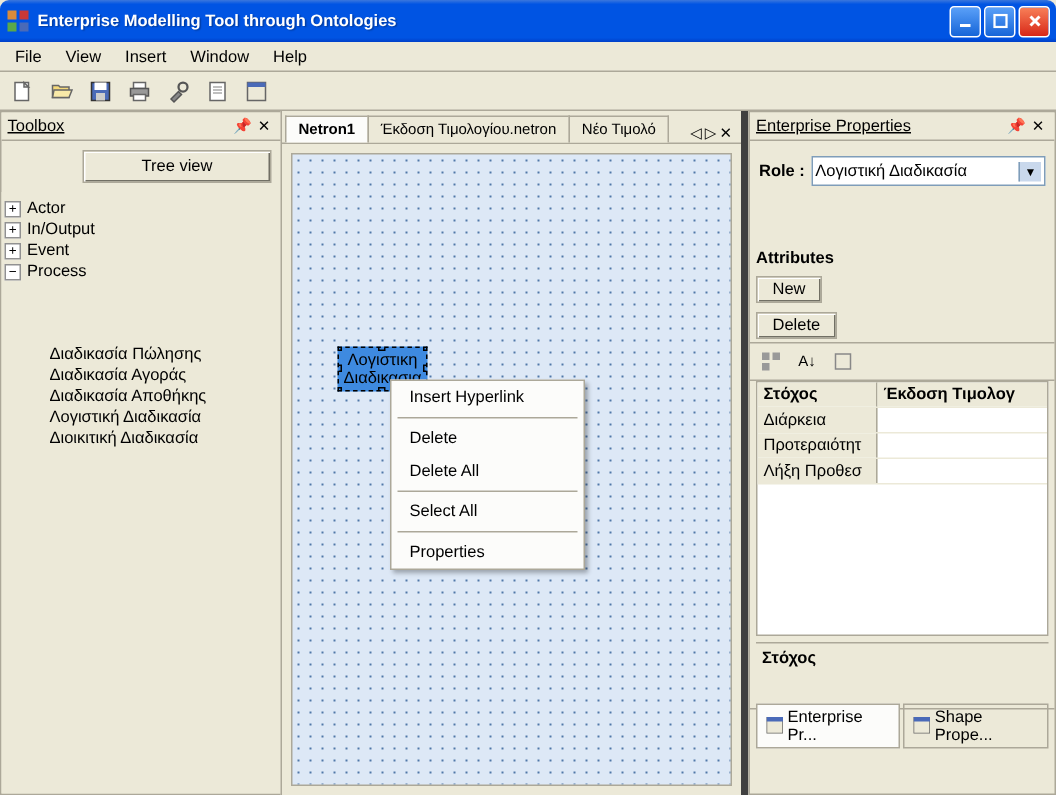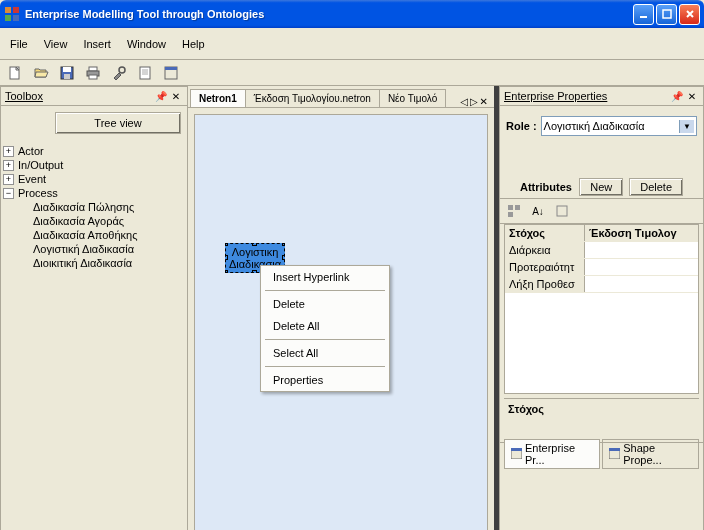--- a/index.html
+++ b/index.html
@@ -7,42 +7,42 @@
 
 .titlebar { height: 28px; background: linear-gradient(to bottom, #3b77dd, #0054e3 10%, #0054e3 90%, #003fc8); display: flex; align-items: center; padding: 0 4px; color: white; font-weight: bold; border-radius: 6px 6px 0 0; }
 .titlebar-icon { width: 16px; height: 16px; margin-right: 5px; display: inline-flex; }
 .titlebar-icon svg { width: 16px; height: 16px; }
 .titlebar-text { flex: 1; text-shadow: 1px 1px 1px rgba(0,0,0,0.3); }
 .win-buttons { display: flex; gap: 2px; }
 .win-btn { width: 21px; height: 21px; border-radius: 3px; border: 1px solid white; display: flex; align-items: center; justify-content: center; color: white; font-weight: bold; }
 .win-min, .win-max { background: linear-gradient(to bottom, #5aa0f8, #1665d8); }
 .win-close { background: linear-gradient(to bottom, #f88058, #d82818); }
 
-.menubar { height: 32px; background: #ece9d8; border-bottom: 1px solid #aca899; display: flex; align-items: center; padding: 0 2px; }
+.menubar { height: 20px; background: #ece9d8; border-bottom: 1px solid #aca899; display: flex; align-items: center; padding: 0 2px; }
 .menu-item { padding: 2px 8px; cursor: default; }
 
 .toolbar { height: 26px; background: #ece9d8; display: flex; align-items: center; padding: 2px 4px; gap: 4px; border-bottom: 1px solid #aca899; }
 .tool-btn { width: 22px; height: 22px; display: flex; align-items: center; justify-content: center; border: 1px solid transparent; }
 .tool-btn svg { width: 16px; height: 16px; }
 
 .main-area { display: flex; height: 456px; }
 
 .panel { background: #ece9d8; border: 1px solid #aca899; display: flex; flex-direction: column; }
 .panel-left { width: 187px; border-right: none; }
 .panel-header { height: 19px; background: #ece9d8; border-bottom: 1px solid #aca899; display: flex; align-items: center; padding: 0 4px; font-weight: normal; }
 .panel-header-text { flex: 1; text-decoration: underline; }
 .panel-pin, .panel-x { width: 14px; height: 14px; display: inline-flex; align-items: center; justify-content: center; font-size: 10px; cursor: default; }
 
 .toolbox-buttons { display: flex; gap: 4px; padding: 6px; margin-left: 48px; }
 .tb-btn { flex: 1; border: 1px solid #aca899; background: #ece9d8; padding: 4px 2px; text-align: center; cursor: default; box-shadow: inset 1px 1px 0 #fff, inset -1px -1px 0 #716f64; }
 
 .tree { padding: 4px 2px; flex: 1; overflow: auto; background: #ece9d8; }
 .tree-node { display: flex; align-items: center; padding: 1px 0; cursor: default; white-space: nowrap; }
 .expander { width: 11px; height: 11px; border: 1px solid #919191; margin-right: 4px; display: inline-flex; align-items: center; justify-content: center; font-size: 9px; line-height: 1; background: white; }
-.tree-children { padding-left: 18px; }
+.tree-children { padding-left: 18px; margin-top: 41px; }
 .tree-children .tree-node::before { content: ""; width: 12px; display: inline-block; }
 
 .center { flex: 1; display: flex; flex-direction: column; border-left: 1px solid #aca899; border-right: 5px solid #404040; }
 .tabs { height: 22px; display: flex; align-items: flex-end; background: #ece9d8; border-bottom: 1px solid #aca899; padding: 0 2px; position: relative; }
 .tab { padding: 3px 8px; border: 1px solid #aca899; border-bottom: none; background: #ece9d8; margin-right: -1px; cursor: default; font-size: 10px; }
 .tab.active { background: #fcfcfa; font-weight: bold; }
 .tab-nav { margin-left: auto; display: flex; align-items: center; gap: 2px; padding-right: 4px; }
 .tab-nav span { cursor: default; font-size: 10px; }
 
 .canvas { flex: 1; background: #dde8f6; background-image: radial-gradient(#5078a8 0.5px, transparent 0.5px); background-size: 8px 8px; margin: 6px; position: relative; border: 1px solid #aca899; }
@@ -56,21 +56,21 @@
 .context-menu { position: absolute; left: 65px; top: 150px; width: 130px; background: #fcfcfa; border: 1px solid #aca899; box-shadow: 2px 2px 3px rgba(0,0,0,0.3); }
 .ctx-item { padding: 5px 12px; cursor: default; }
 .ctx-sep { height: 1px; background: #aca899; margin: 2px 4px; }
 
 .panel-right { width: 205px; }
 .role-row { display: flex; align-items: center; padding: 10px 6px 6px; gap: 4px; }
 .role-label { font-weight: bold; }
 .role-select { flex: 1; border: 1px solid #7f9db9; background: white; padding: 1px 2px; height: 20px; display: flex; align-items: center; justify-content: space-between; }
 .role-select::after { content: "▼"; font-size: 8px; background: #c9d8ec; padding: 2px 3px; border-left: 1px solid #7f9db9; }
 
-.attr-header { display: flex; align-items: center; padding: 2px 20px; gap: 6px; margin-top: 34px; }
+.attr-header { display: flex; align-items: flex-start; padding: 2px 4px; gap: 6px; margin-top: 34px; flex-direction: column; }
 .attr-header-label { font-weight: bold; flex: 1; }
 .attr-btn { border: 1px solid #aca899; background: #ece9d8; padding: 2px 10px; cursor: default; box-shadow: inset 1px 1px 0 #fff, inset -1px -1px 0 #716f64; }
 
 .prop-tools { display: flex; gap: 4px; padding: 3px 4px; border-top: 1px solid #aca899; border-bottom: 1px solid #aca899; }
 .prop-tool { width: 20px; height: 18px; display: flex; align-items: center; justify-content: center; border: 1px solid transparent; font-size: 10px; }
 
 .prop-grid { border: 1px solid #aca899; margin: 0 4px; background: white; }
 .prop-row { display: flex; border-bottom: 1px solid #ece9d8; }
 .prop-cell-l { width: 80px; padding: 2px 4px; background: #ece9d8; border-right: 1px solid #aca899; overflow: hidden; white-space: nowrap; }
 .prop-cell-r { flex: 1; padding: 2px 4px; overflow: hidden; white-space: nowrap; }

